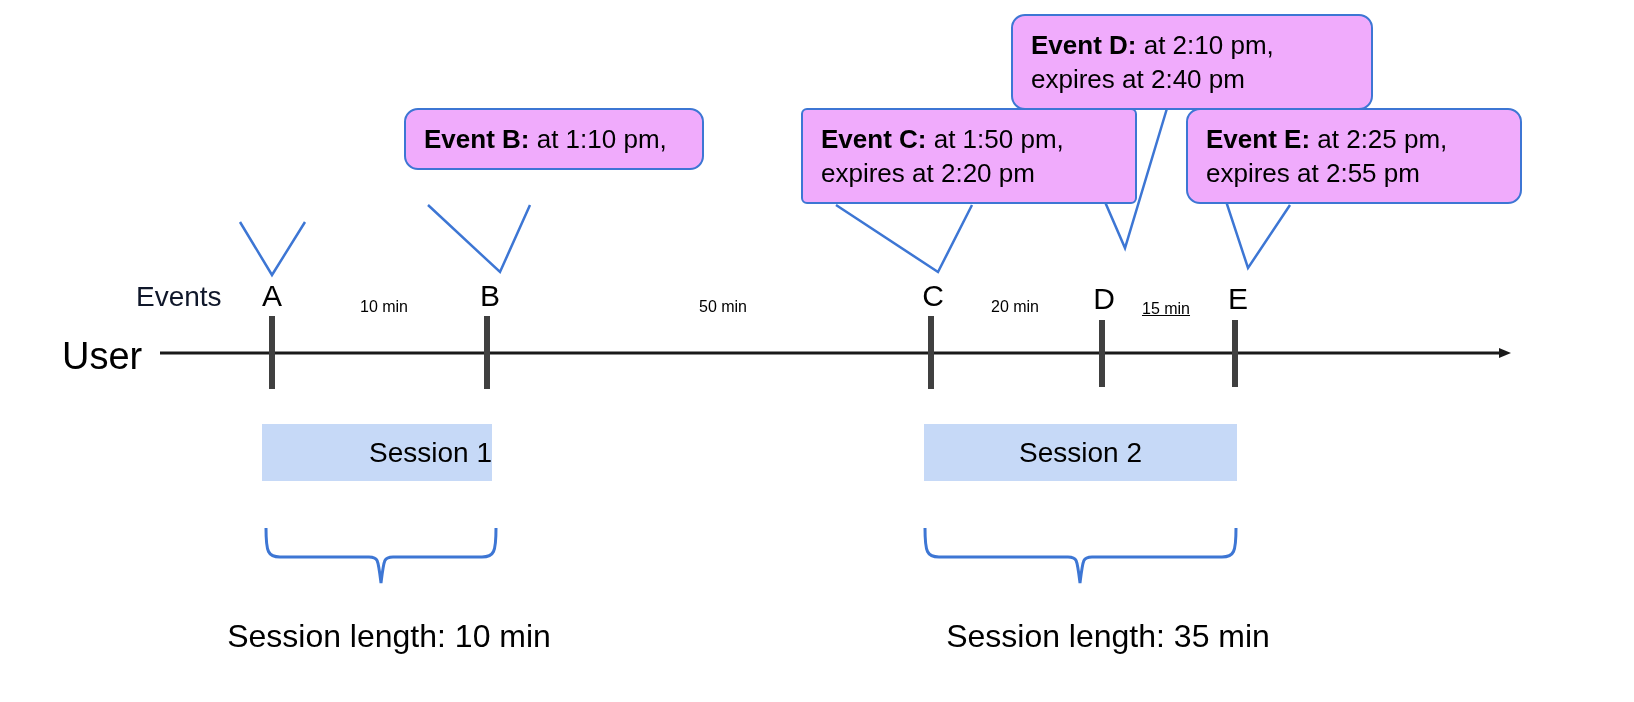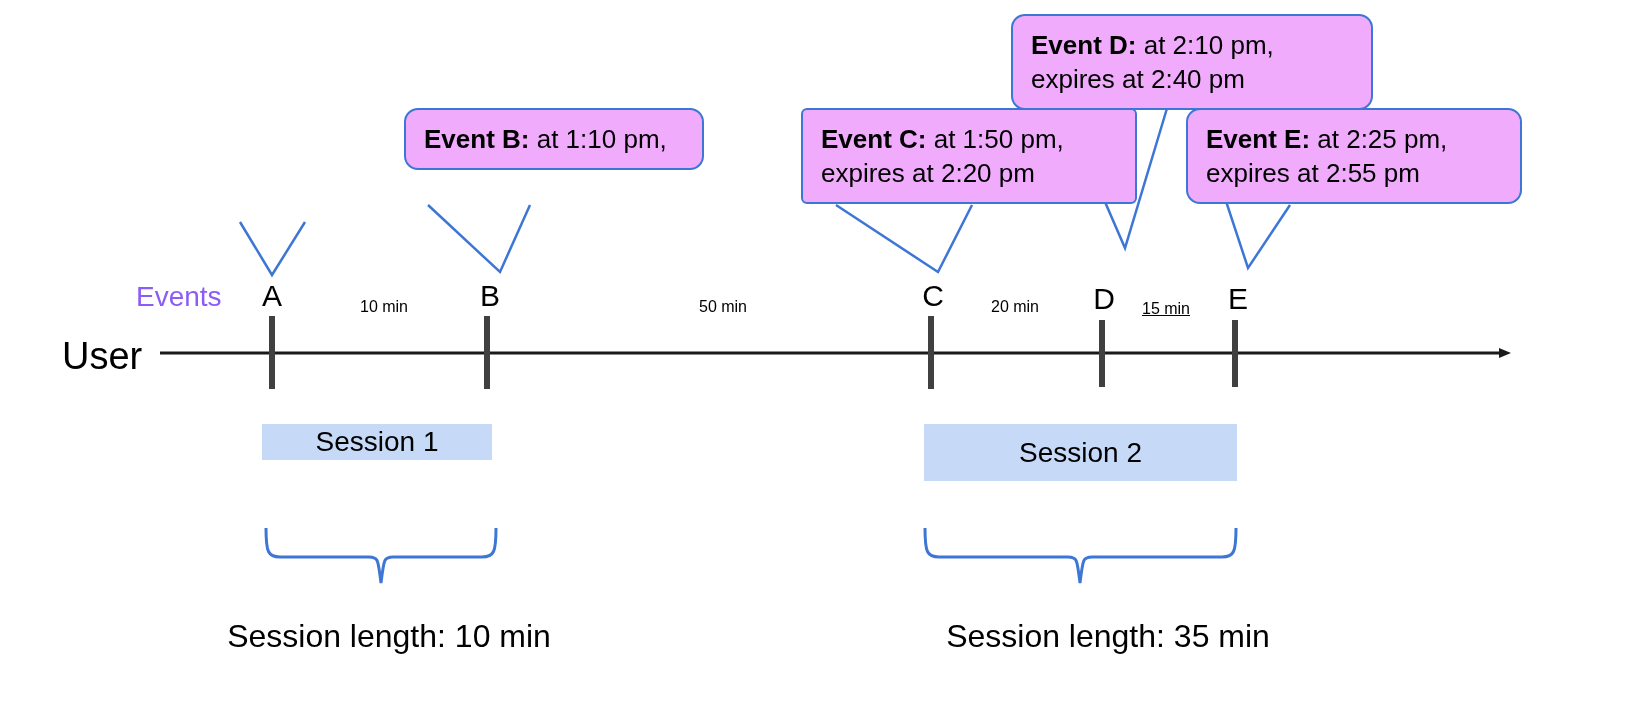--- a/index.html
+++ b/index.html
@@ -61,21 +61,21 @@
     position: absolute;
     font-size: 38px;
     line-height: 38px;
     color: #000000;
     white-space: nowrap;
   }
   .events-name {
     position: absolute;
     font-size: 28px;
     line-height: 28px;
-    color: #8b5cf6;
+    color: #0f172a;
     white-space: nowrap;
   }
   .session-box {
     position: absolute;
     box-sizing: border-box;
     background: #c6d9f7;
     display: flex;
     align-items: center;
     justify-content: center;
     font-size: 28px;
@@ -159,21 +159,21 @@
   <div class="tick-label" style="left:490px; top:281px;">B</div>
   <div class="tick-label" style="left:933px; top:281px;">C</div>
   <div class="tick-label" style="left:1104px; top:284px;">D</div>
   <div class="tick-label" style="left:1238px; top:284px;">E</div>
 
   <div class="gap-label" style="left:384px; top:296px;">10 min</div>
   <div class="gap-label" style="left:723px; top:296px;">50 min</div>
   <div class="gap-label" style="left:1015px; top:296px;">20 min</div>
   <div class="gap-label" style="left:1166px; top:298px;text-decoration:underline;">15 min</div>
 
-  <div class="session-box" style="left:262px; top:424px; width:230px; height:36px;">
+  <div class="session-box" style="left:262px; top:424px; width:230px; height:57px;justify-content:flex-end;">
     <span>Session 1</span>
   </div>
 
   <div class="session-box" style="left:924px; top:424px; width:313px; height:57px;">
     <span>Session 2</span>
   </div>
 
   <div class="brace-label" style="left:389px; top:623px;">Session length: 10 min</div>
   <div class="brace-label" style="left:1108px; top:623px;">Session length: 35 min</div>
 

